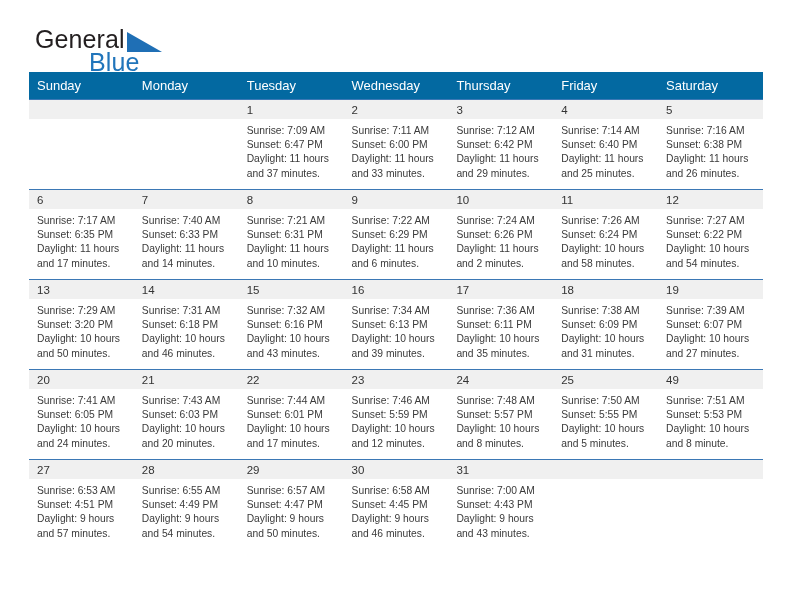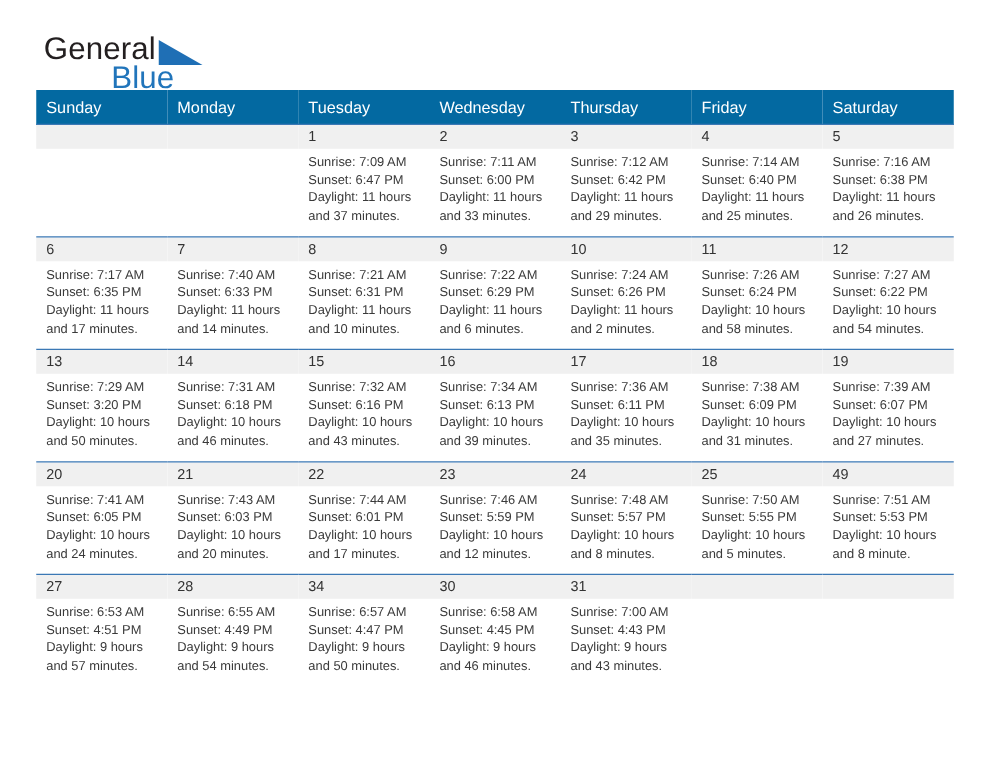--- a/index.html
+++ b/index.html
@@ -416,21 +416,21 @@
           <td>
             <div class="daynum">28</div>
             <div class="details">
               <div>Sunrise: 6:55 AM</div>
               <div>Sunset: 4:49 PM</div>
               <div>Daylight: 9 hours</div>
               <div>and 54 minutes.</div>
             </div>
           </td>
           <td>
-            <div class="daynum">34</div>
+            <div class="daynum">29</div>
             <div class="details">
               <div>Sunrise: 6:57 AM</div>
               <div>Sunset: 4:47 PM</div>
               <div>Daylight: 9 hours</div>
               <div>and 50 minutes.</div>
             </div>
           </td>
           <td>
             <div class="daynum">30</div>
             <div class="details">

